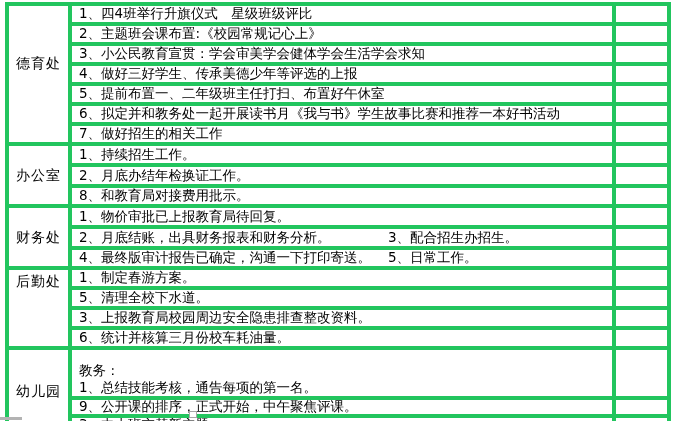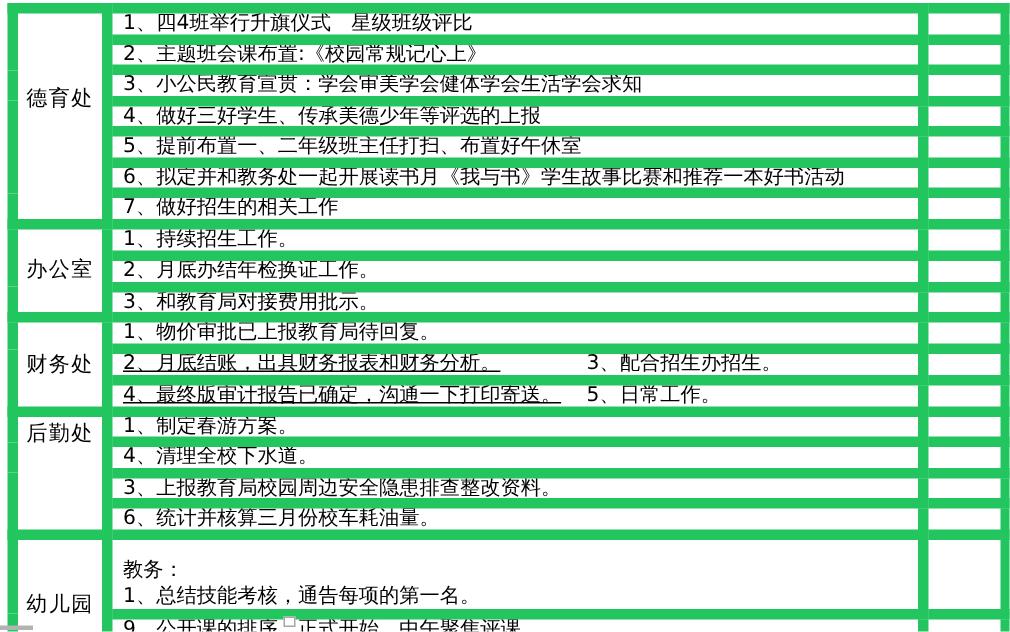--- a/index.html
+++ b/index.html
@@ -10,39 +10,39 @@
     font-family:"DejaVu Sans","Liberation Sans",sans-serif;
     color:#000;
     overflow:hidden;
   }
   table.sched {
     position:absolute; left:5px; top:2px;
     border-collapse:collapse; table-layout:fixed;
     width:662px;
   }
   td {
-    border:7px solid #22c55e;
+    border:4px solid #22c55e;
     font-size:13.5px;
     line-height:1;
     padding:0 2px 0 7px;
     vertical-align:middle;
     white-space:nowrap;
     overflow:hidden;
   }
   td.dept {
     text-align:center;
     padding:0;
     font-size:14px;
     letter-spacing:1px;
   }
   td.dept .lbl { display:inline-block; }
   td.dept-deyu .lbl { position:relative; top:-11px; }
   td.dept-houqin { vertical-align:top; padding-top:4px; }
   td.blank { padding:0; }
-  td.has2 { position:relative;text-decoration:underline; }
+  td.has2 { position:relative; }
   .sec-item {
     position:absolute; left:316px; top:50%;
     transform:translateY(-50%);
     white-space:nowrap;
   }
   td.twoLine { vertical-align:top; padding-top:12px; }
   td.twoLine .ln { line-height:17px; }
   .strip-bl {
     position:absolute; left:0; top:417px;
     width:22px; height:3px;
@@ -98,21 +98,21 @@
   <tr style="height:21px">
     <td class="dept" rowspan="3"><span class="lbl">办公室</span></td>
     <td><span>1、持续招生工作。</span></td>
     <td class="blank"></td>
   </tr>
   <tr style="height:21px">
     <td><span>2、月底办结年检换证工作。</span></td>
     <td class="blank"></td>
   </tr>
   <tr style="height:20px">
-    <td><span>3、和教育局对接费用批示。</span></td>
+    <td><span>8、和教育局对接费用批示。</span></td>
     <td class="blank"></td>
   </tr>
 
   <tr style="height:21px">
     <td class="dept" rowspan="3"><span class="lbl">财务处</span></td>
     <td><span>1、物价审批已上报教育局待回复。</span></td>
     <td class="blank"></td>
   </tr>
   <tr style="height:21px">
     <td class="has2">
@@ -128,21 +128,21 @@
     </td>
     <td class="blank"></td>
   </tr>
 
   <tr style="height:20px">
     <td class="dept dept-houqin" rowspan="4"><span class="lbl">后勤处</span></td>
     <td><span>1、制定春游方案。</span></td>
     <td class="blank"></td>
   </tr>
   <tr style="height:20px">
-    <td><span>4、清理全校下水道。</span></td>
+    <td><span>5、清理全校下水道。</span></td>
     <td class="blank"></td>
   </tr>
   <tr style="height:20px">
     <td><span>3、上报教育局校园周边安全隐患排查整改资料。</span></td>
     <td class="blank"></td>
   </tr>
   <tr style="height:20px">
     <td><span>6、统计并核算三月份校车耗油量。</span></td>
     <td class="blank"></td>
   </tr>

